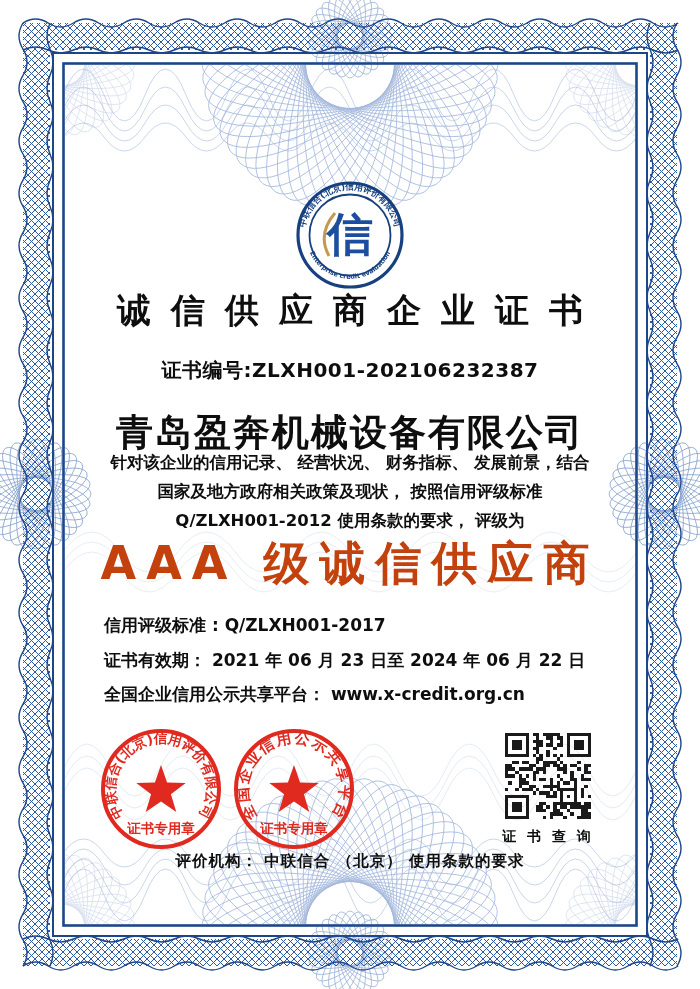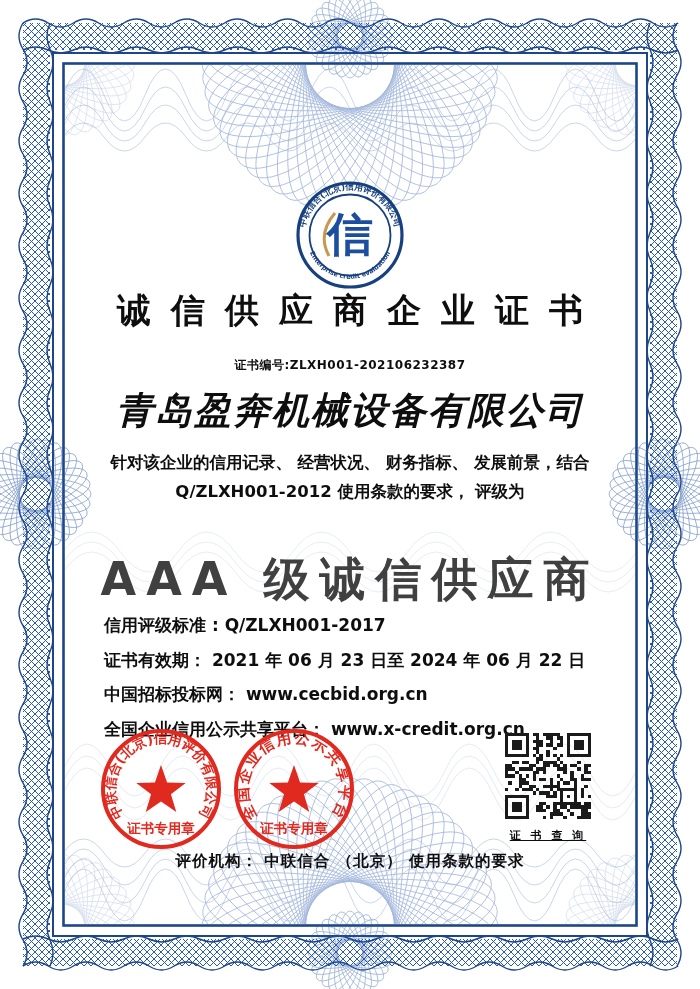--- a/index.html
+++ b/index.html
@@ -5,32 +5,32 @@
   html,body{margin:0;padding:0;background:#e8e8e8;}
   .page{position:relative;width:700px;height:989px;background:#ffffff;overflow:hidden;
         font-family:"DejaVu Sans","Liberation Sans",sans-serif;}
   #deco{position:absolute;left:0;top:0;z-index:0;}
   .content{position:absolute;left:0;top:0;width:700px;height:989px;z-index:1;}
   .abs{position:absolute;}
   .ctr{left:0;width:700px;text-align:center;}
   .blk{color:#0e0e0e;font-weight:bold;}
   .title{top:288px;font-size:34px;letter-spacing:20px;padding-left:20px;box-sizing:border-box;}
   .subtitle{top:331px;font-size:17px;letter-spacing:.8px;}
-  .certno{top:357px;font-size:12px;letter-spacing:.5px;}
-  .company{top:386px;font-size:37px;letter-spacing:2px;font-style:italic;}
+  .certno{top:357px;font-size:20px;letter-spacing:.5px;}
+  .company{top:408px;font-size:37px;letter-spacing:2px;}
   .bodytext{top:448px;font-size:16.5px;line-height:29px;}
-  .rating{top:533px;font-size:46px;letter-spacing:10px;color:#404040;font-weight:bold;margin-top:16px;}
+  .rating{top:533px;font-size:46px;letter-spacing:10px;color:#c2410c;font-weight:bold;}
   .info{left:104px;top:614px;font-size:17px;}
   .info div{margin-bottom:11.5px;}
   .logo{left:295px;top:180px;}
   .seal{width:124px;height:124px;}
   .seal1{left:99px;top:727px;}
   .seal2{left:232px;top:727px;}
   .qrbox{left:505px;top:733px;width:86px;height:86px;}
-  .qrcap{left:470px;top:828px;width:156px;text-align:center;font-size:11px;letter-spacing:3px;text-decoration:underline;}
+  .qrcap{left:470px;top:828px;width:156px;text-align:center;font-size:14px;letter-spacing:3px;}
   .issuer{top:851px;font-size:15.5px;letter-spacing:1px;}
 </style>
 </head>
 <body>
 
 <div class="page">
 
   <svg id="deco" width="700" height="989" viewBox="0 0 700 989">
       <defs>
         <pattern id="lat" width="7" height="7" patternUnits="userSpaceOnUse">
@@ -302,29 +302,29 @@
 
     <div class="abs ctr blk title">诚信供应商企业证书</div>
 
 
     <div class="abs ctr blk certno">证书编号:ZLXH001-202106232387</div>
 
     <div class="abs ctr blk company">青岛盈奔机械设备有限公司</div>
 
     <div class="abs ctr blk bodytext">
       <div>针对该企业的信用记录、 经营状况、 财务指标、 发展前景，结合</div>
+      <div>国家及地方政府相关政策及现状， 按照信用评级标准</div>
       <div>Q/ZLXH001-2012 使用条款的要求， 评级为</div>
     </div>
 
     <div class="abs ctr rating">AAA 级诚信供应商</div>
 
     <div class="abs blk info">
       <div>信用评级标准 : Q/ZLXH001-2017</div>
       <div>证书有效期： 2021 年 06 月 23 日至 2024 年 06 月 22 日</div>
-      <div>中国招标投标网： www.cecbid.org.cn</div>
       <div>全国企业信用公示共享平台： www.x-credit.org.cn</div>
     </div>
 
     <svg class="abs seal seal1" viewBox="0 0 124 124">
       <circle cx="62" cy="62" r="58" fill="none" stroke="#e02a20" stroke-width="4"></circle>
       <defs>
           <path id="s1arc" d="M 29.5 94.5 A 46 46 0 1 1 94.5 94.5" fill="none"></path>
         </defs>
       <text font-size="13.5" font-weight="bold" fill="#e02a20">
         <textPath href="#s1arc" startOffset="50%" text-anchor="middle">中联信合(北京)信用评价有限公司</textPath>

